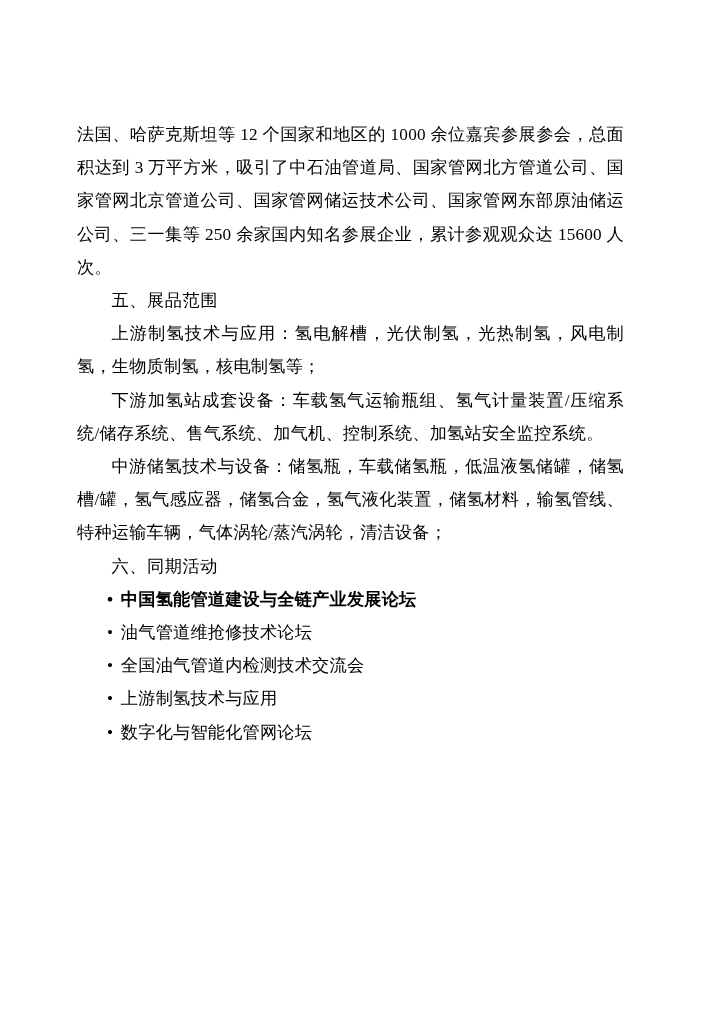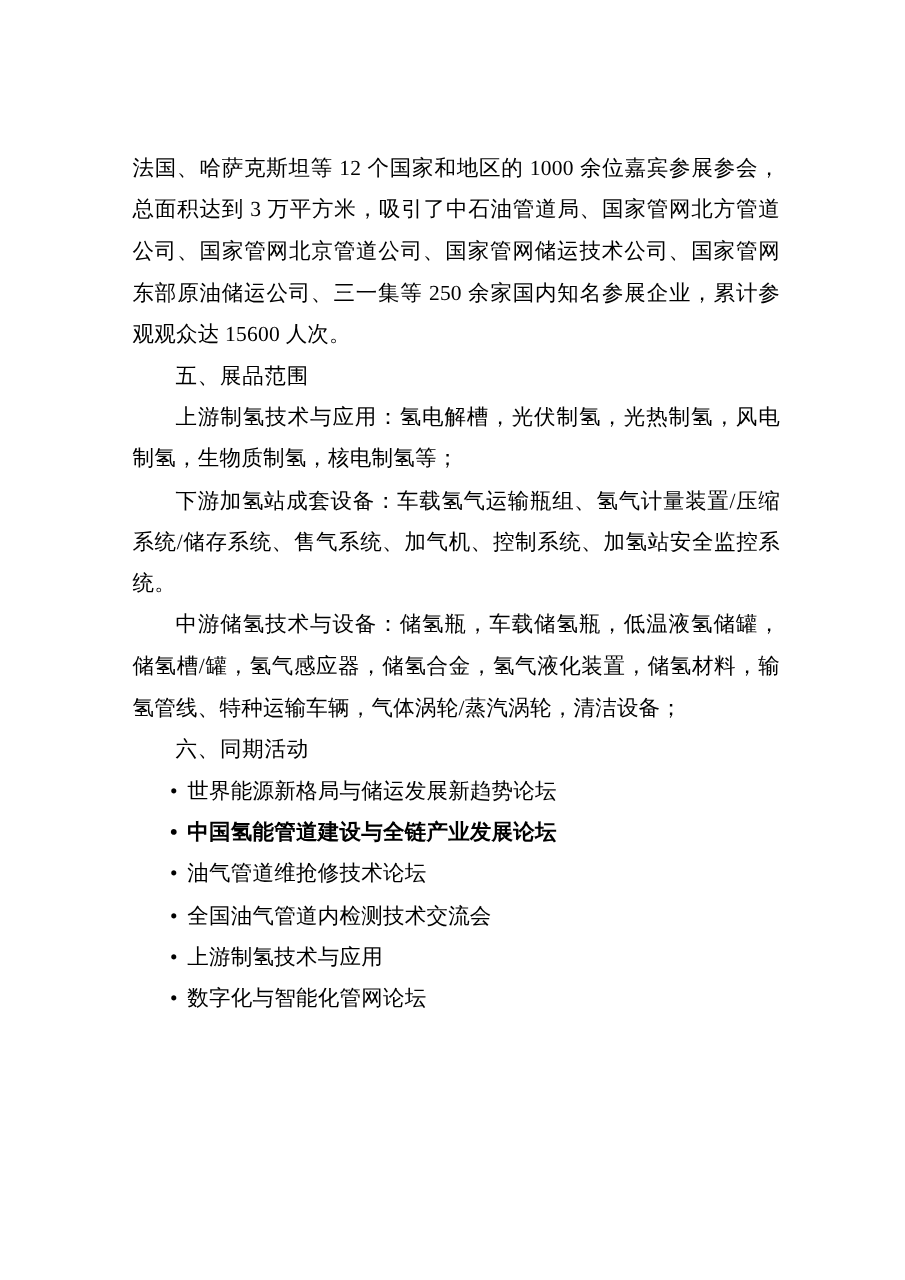--- a/index.html
+++ b/index.html
@@ -12,21 +12,21 @@
     background: #ffffff;
     font-family: "Liberation Serif", "DejaVu Serif", serif;
     color: #000000;
     overflow: hidden;
   }
   .page {
     position: relative;
     width: 724px;
     height: 1024px;
     box-sizing: border-box;
-    padding: 118px 100px 0 106px;
+    padding: 118px 100px 0 77px;
   }
   .doc-body {
     font-size: 17.2px;
     line-height: 33.2px;
     text-align: justify;
     text-justify: inter-ideograph;
     letter-spacing: 0.2px;
   }
   p.para {
     margin: 0;
@@ -80,21 +80,20 @@
 
     <p class="para">下游加氢站成套设备：车载氢气运输瓶组、氢气计量装置/压缩系统/储存系统、售气系统、加气机、控制系统、加氢站安全监控系统。</p>
 
     <p class="para">中游储氢技术与设备：储氢瓶，车载储氢瓶，低温液氢储罐，储氢槽/罐，氢气感应器，储氢合金，氢气液化装置，储氢材料，输氢管线、特种运输车辆，气体涡轮/蒸汽涡轮，清洁设备；</p>
 
     <h2 class="section">六、同期活动</h2>
 
     <ul class="bullets">
       <li>
         <span class="dot">•</span>
-        <span>世界能源新格局与储运发展新趋势论坛</span>
       </li>
       <li class="strong">
         <span class="dot">•</span>
         <span>中国氢能管道建设与全链产业发展论坛</span>
       </li>
       <li>
         <span class="dot">•</span>
         <span>油气管道维抢修技术论坛</span>
       </li>
       <li>

